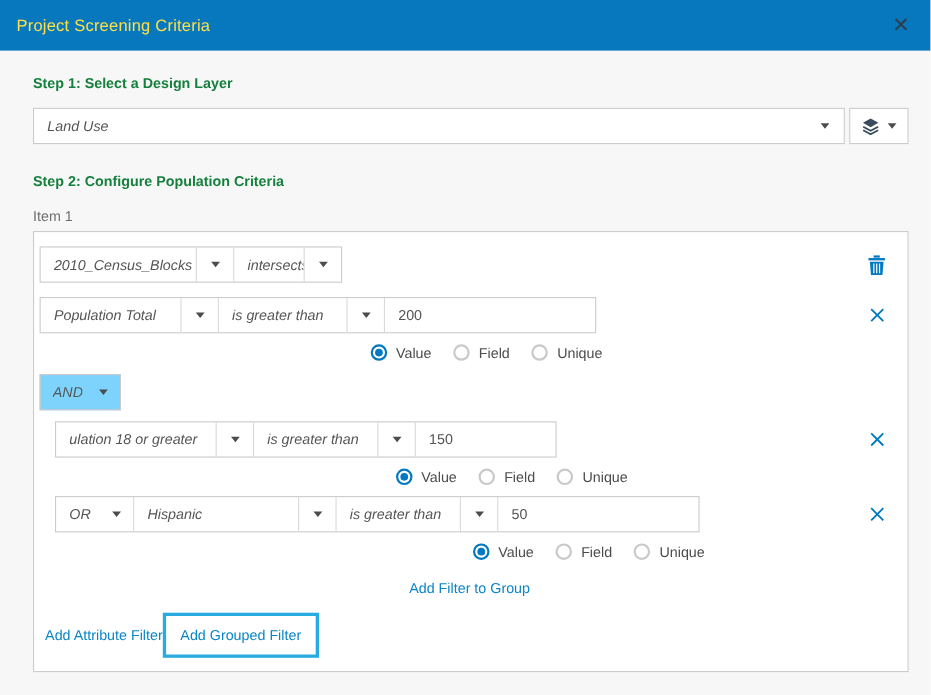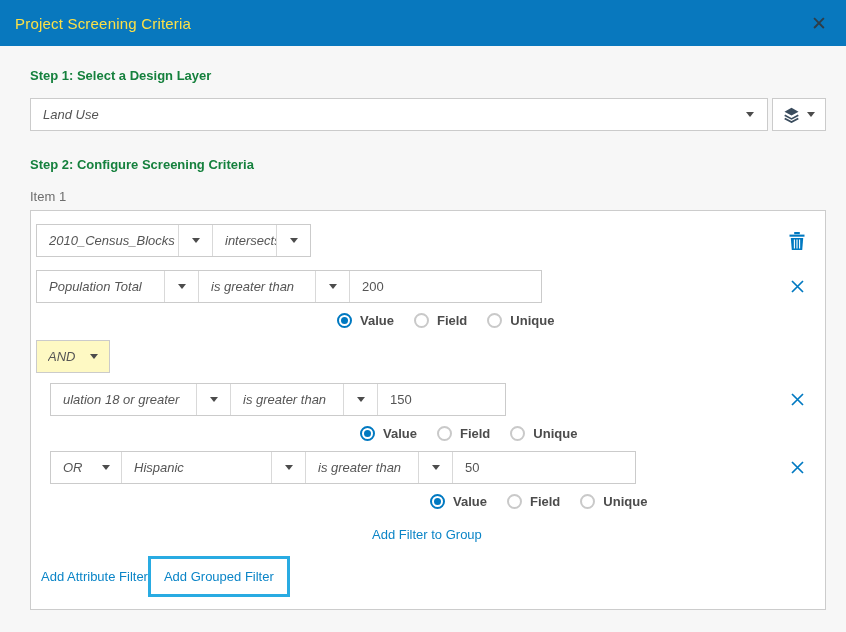--- a/index.html
+++ b/index.html
@@ -68,32 +68,32 @@
   .w-op{width:117px;}
   .w-fieldA{width:141px;}
   .w-opA{width:64px;}
   .w-field2{width:145px;}
   .w-op2{width:113px;}
   .w-join{width:40px;}
   .w-hisp{width:150px;}
   .strip-b{width:506px;flex:none;}
   .strip-d{width:456px;flex:none;}
   .strip-e{width:586px;flex:none;}
-  .and-select{height:33px;background:#fef9c3;border:1px solid #cbcbcb;display:inline-flex;
+  .and-select{height:33px;background:#7dd3fc;border:1px solid #cbcbcb;display:inline-flex;
     align-items:center;padding:0 11px;gap:15px;cursor:pointer;box-sizing:border-box;}
   .and-select .txt{padding:0;}
 
   
   .radio-row{display:flex;align-items:center;margin-top:9px;height:16px;}
   .radio{width:15px;height:15px;border-radius:50%;border:2px solid #c9c9c9;background:#fff;
     box-sizing:border-box;position:relative;flex:none;cursor:pointer;}
   .radio.sel{border-color:#0079c1;}
   .radio.sel::after{content:"";position:absolute;left:2px;top:2px;right:2px;bottom:2px;
     border-radius:50%;background:#0079c1;}
-  .radio-label{font-size:13px;font-weight:bold;color:#4c4c4c;margin:0 20px 0 8px;}
+  .radio-label{font-size:13px;font-weight:normal;color:#4c4c4c;margin:0 20px 0 8px;}
   .ml-r1{margin-left:301px;}
   .ml-r2{margin-left:324px;}
   .ml-r3{margin-left:394px;}
 
   
   .link{color:#0b85c7;font-size:13px;cursor:pointer;text-decoration:none;white-space:nowrap;}
   .add-group-link{display:inline-block;margin:18px 0 0 336px;}
   .bottom-links{display:flex;align-items:center;margin:13px 0 6px 0;}
   .attr-link{margin-left:5px;}
   .hl-box{
@@ -125,21 +125,21 @@
         <svg width="17" height="16" viewBox="0 0 16 16">
           <path d="M8 0.8 L15 4.7 8 8.6 1 4.7 Z" fill="#3a4c5d"></path>
           <path d="M1.2 8.2 L8 11.9 14.8 8.2" stroke="#3a4c5d" stroke-width="1.7" fill="none"></path>
           <path d="M1.2 11.4 L8 15.1 14.8 11.4" stroke="#3a4c5d" stroke-width="1.7" fill="none"></path>
         </svg>
       </span>
       <span class="caret"></span>
     </div>
   </div>
 
-  <div class="step-label step2-label">Step 2: Configure Screening Criteria</div>
+  <div class="step-label step2-label">Step 2: Configure Population Criteria</div>
   <div class="item-label">Item 1</div>
 
   <div class="panel">
 
     
     <div class="prow">
       <div class="strip">
         <div class="cell txt w-fieldA">2010_Census_Blocks</div>
         <div class="cell caret-cell">
             <span class="caret"></span>

